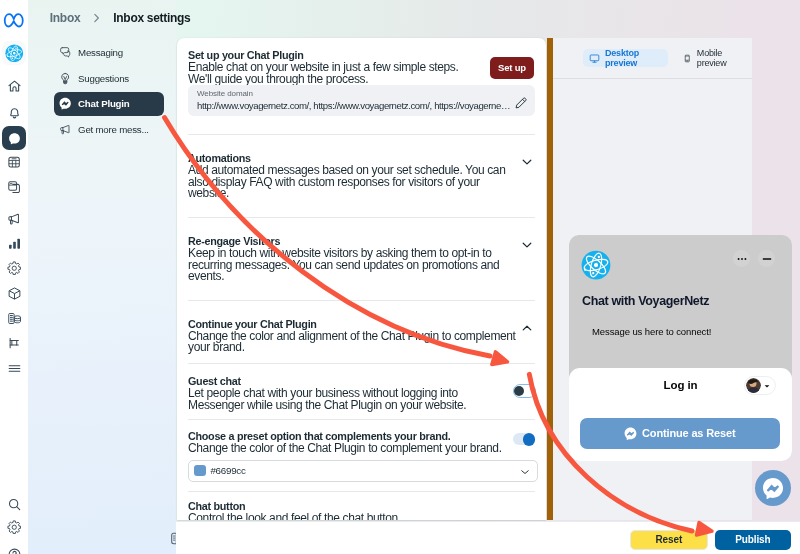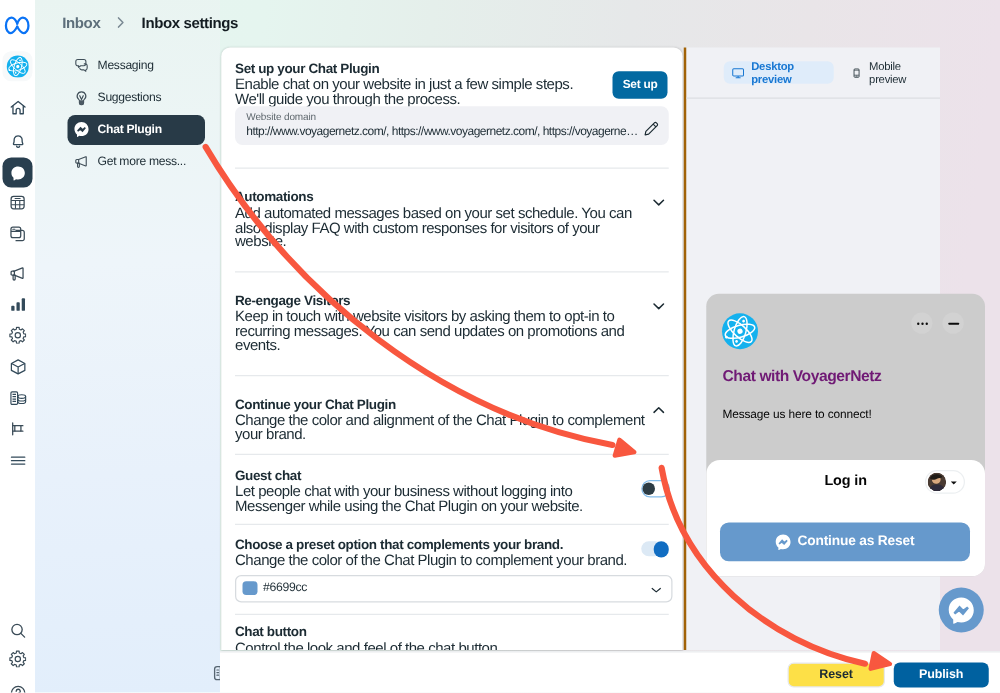--- a/index.html
+++ b/index.html
@@ -76,21 +76,21 @@
   .s8 { padding: 8.5px 0 0 0; }
   .s8 { border-top:none !important; }
   .sec h3 { margin:0 0 0px 0; font-size:10.8px; font-weight:bold; color:#1c2b33; letter-spacing:-0.3px; line-height:13px;}
   .sec p { margin:0; font-size:12px; color:#1c2b33; line-height:11.6px; letter-spacing:-0.37px;}
   .w282 { max-width:283px; }
   .w320 { max-width:322px; }
   .w334 { max-width:336px; }
 
   .btn-setup {
     position:absolute; left:302.2px; top:19.2px; width:43.7px; height:21.4px;
-    background:#0369a1; color:#fff; border:none; border-radius:5px;
+    background:#7f1d1d; color:#fff; border:none; border-radius:5px;
     font-size:9.5px; font-weight:bold; padding:0;
     font-family:inherit; cursor:pointer; letter-spacing:-0.2px;
   }
 
   .domain-box {
     background:#f0f1f5; border-radius:6px; 
     padding:4px 9px 0 9px; position:relative; height:31px;
   }
   .domain-box .lbl { font-size:8px; color:#5f686e; line-height:10px; letter-spacing:-0.1px;}
   .domain-box .val { font-size:9.6px; color:#1c2b33; white-space:nowrap; overflow:hidden; width:314px; letter-spacing:-0.4px; line-height:13px;}
@@ -110,38 +110,38 @@
     display:flex; align-items:center; padding:0 5.3px; position:relative;
   }
   .swatch { width:11.4px;height:11px;border-radius:3px; flex:0 0 11.4px;}
   .select .txt { font-size:9.8px; margin-left:4.7px; color:#1c2b33; letter-spacing:-0.25px;}
   .select .dchev { position:absolute; right:6px; top:5.2px; width:12px;height:12px;}
 
   
   .preview {
     position:absolute; left:547px; top:38px; width:205px; height:482px;
     background:#f0f1f5; z-index:4;
-    border-left:2px solid #a16207;
+    border-left:6px solid #a16207;
   }
   .preview-tabs {
     height:41px; display:flex; align-items:center; 
     padding-left:30px; border-bottom:1px solid #dcdee2; gap:8px;
   }
   .ptab { display:flex; align-items:center; gap:5px; height:18.5px; padding:0 6px; border-radius:5px; font-size:9px; color:#1c2b33; letter-spacing:-0.2px;}
   .ptab.active { background:#dfecfa; color:#1877d2; font-weight:bold; }
   .ptab .ic { width:11px;height:11px;display:flex;align-items:center;justify-content:center;}
 
   .chatwin {
     position:absolute; left:16px; top:197px; width:223px; height:226px;
     border-radius:10px; overflow:hidden; background:#ccc;
   }
   .chat-head { position:relative; height:131px;}
   .brandlogo { position:absolute; left:12px; top:15px; }
-  .chat-title { position:absolute; left:13px; top:58.5px; font-size:12.5px; font-weight:bold; color:#701a75; letter-spacing:-0.35px;}
-  .chat-sub { position:absolute; left:13px; top:91px; font-size:9.5px; color:#050505; letter-spacing:-0.1px;}
+  .chat-title { position:absolute; left:13px; top:58.5px; font-size:12.5px; font-weight:bold; color:#0f172a; letter-spacing:-0.35px;}
+  .chat-sub { position:absolute; left:23px; top:91px; font-size:9.5px; color:#050505; letter-spacing:-0.1px;}
   .hdr-btns { position:absolute; right:17px; top:15px; display:flex; gap:8px;}
   .hdr-btn { width:17px;height:17px;border-radius:50%;background:#d2d2d2; display:flex;align-items:center;justify-content:center;}
   .chat-login { position:absolute; left:0; bottom:0; width:100%; height:93px; background:#fff; border-radius:11px 11px 0 0;}
   .login-row { height:38px; position:relative;}
   .login-txt { position:absolute; left:0; right:0; top:11px; text-align:center; font-size:11.5px; font-weight:bold; color:#050505; letter-spacing:-0.1px;}
   .avatar-pill { position:absolute; left:174.5px; top:8px; display:flex; align-items:center; gap:2px;
       border:1px solid #eceff1; border-radius:11px; padding:1px 4px 1px 1px; background:#fff;}
   .avatar { width:15px;height:15px;border-radius:50%; overflow:hidden; display:block;}
   .btn-continue {
     position:absolute; left:11px; top:49.5px; width:199.5px; height:31px; background:#6699cc; border-radius:7px;

